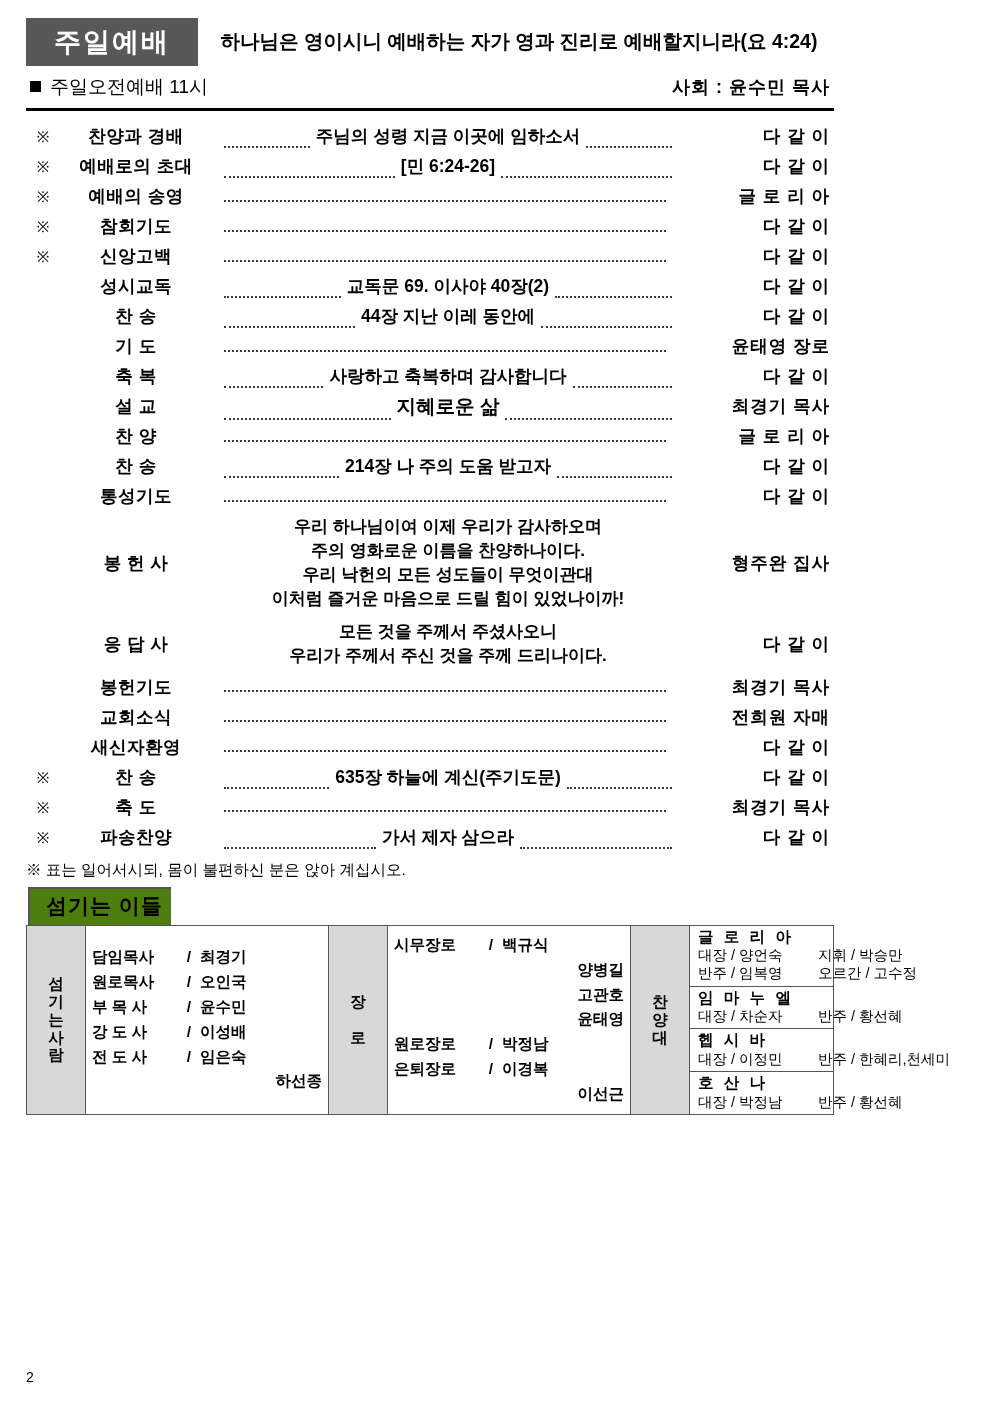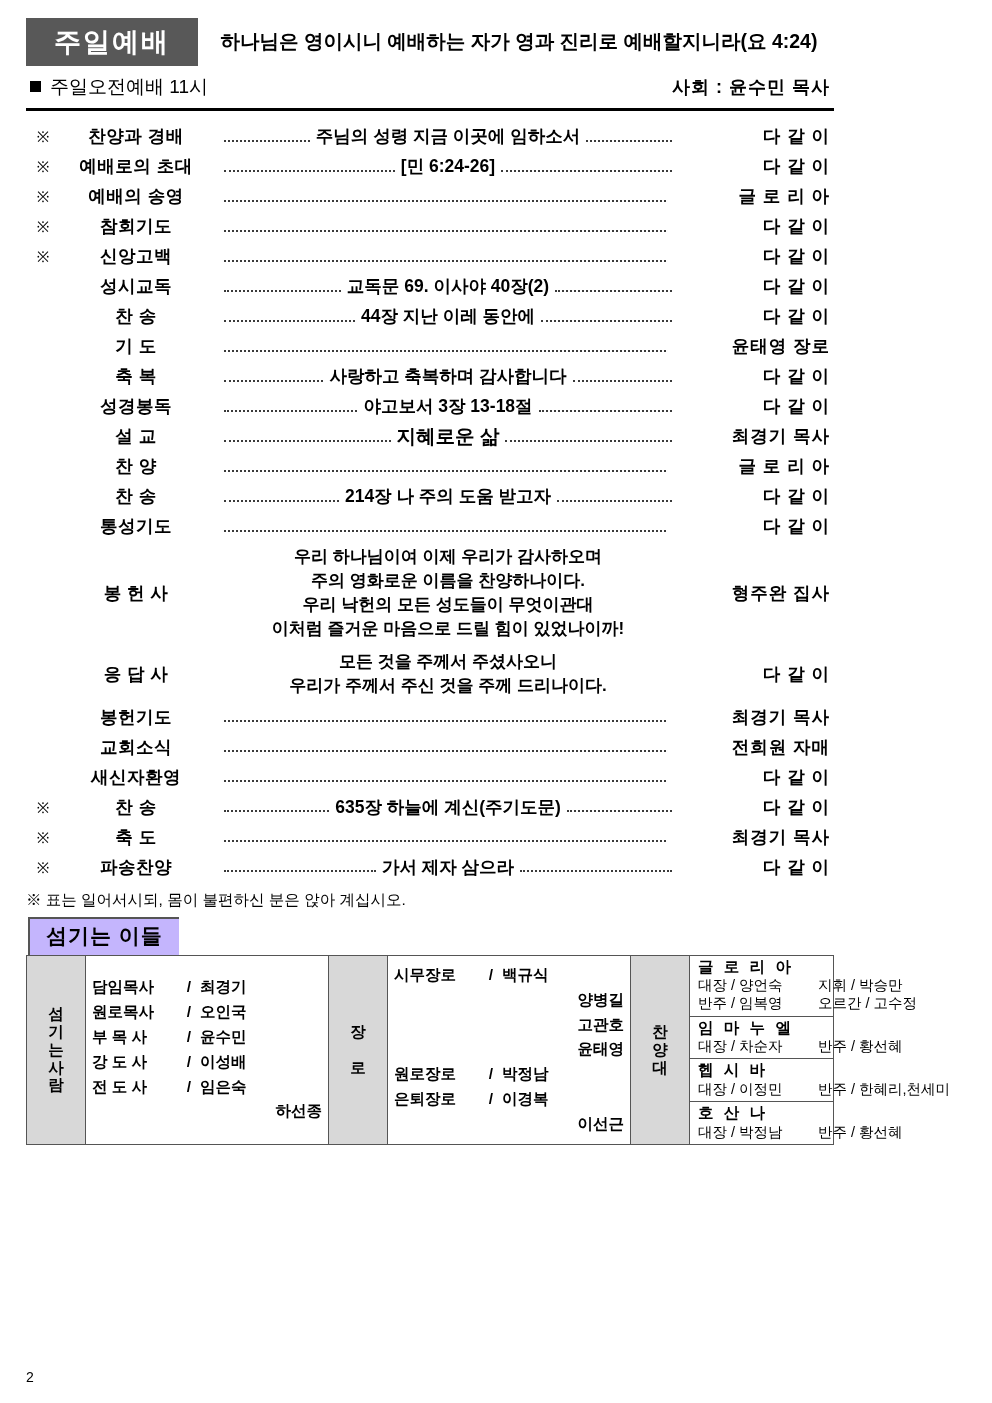--- a/index.html
+++ b/index.html
@@ -112,21 +112,21 @@
   td.c-who {
     width: 146px;
     text-align: right;
     white-space: nowrap;
     padding-right: 4px;
     letter-spacing: 1px;
   }
 
   .dots-wrap {
     display: flex;
-    align-items: center;
+    align-items: flex-end;
     width: 100%;
     gap: 6px;
   }
   .dots {
     flex: 1;
     border-bottom: 2.5px dotted #3a3a3a;
     height: 9px;
     min-width: 10px;
   }
   .detail-text {
@@ -149,26 +149,26 @@
   .foot-note {
     font-size: 15.5px;
     margin-top: 8px;
     margin-bottom: 6px;
     letter-spacing: 0px;
   }
 
   
   .servants-title {
     display: inline-block;
-    background: #c4b5fd;
+    background: #4d7c0f;
     border-top: 2px solid #555;
     border-left: 2px solid #555;
     font-size: 21px;
     font-weight: bold;
-    padding: 3px 16px 5px 16px;
+    padding: 3px 8px 5px 16px;
     letter-spacing: 1px;
     margin-left: 2px;
   }
   table.servants {
     width: 100%;
     border-collapse: collapse;
     border: 1px solid #555;
     table-layout: fixed;
   }
   table.servants td {
@@ -348,32 +348,20 @@
           <div class="dots-wrap">
             <div class="dots"></div>
             <div class="detail-text">사랑하고 축복하며 감사합니다</div>
             <div class="dots"></div>
           </div>
         </td>
         <td class="c-who">다 같 이</td>
       </tr>
       <tr>
         <td class="c-mark"></td>
-        <td class="c-item">성경봉독</td>
-        <td class="c-detail">
-          <div class="dots-wrap">
-            <div class="dots"></div>
-            <div class="detail-text">야고보서 3장 13-18절</div>
-            <div class="dots"></div>
-          </div>
-        </td>
-        <td class="c-who">다 같 이</td>
-      </tr>
-      <tr>
-        <td class="c-mark"></td>
         <td class="c-item">설    교</td>
         <td class="c-detail">
           <div class="dots-wrap">
             <div class="dots"></div>
             <div class="detail-text big">지혜로운 삶</div>
             <div class="dots"></div>
           </div>
         </td>
         <td class="c-who">최경기 목사</td>
       </tr>

